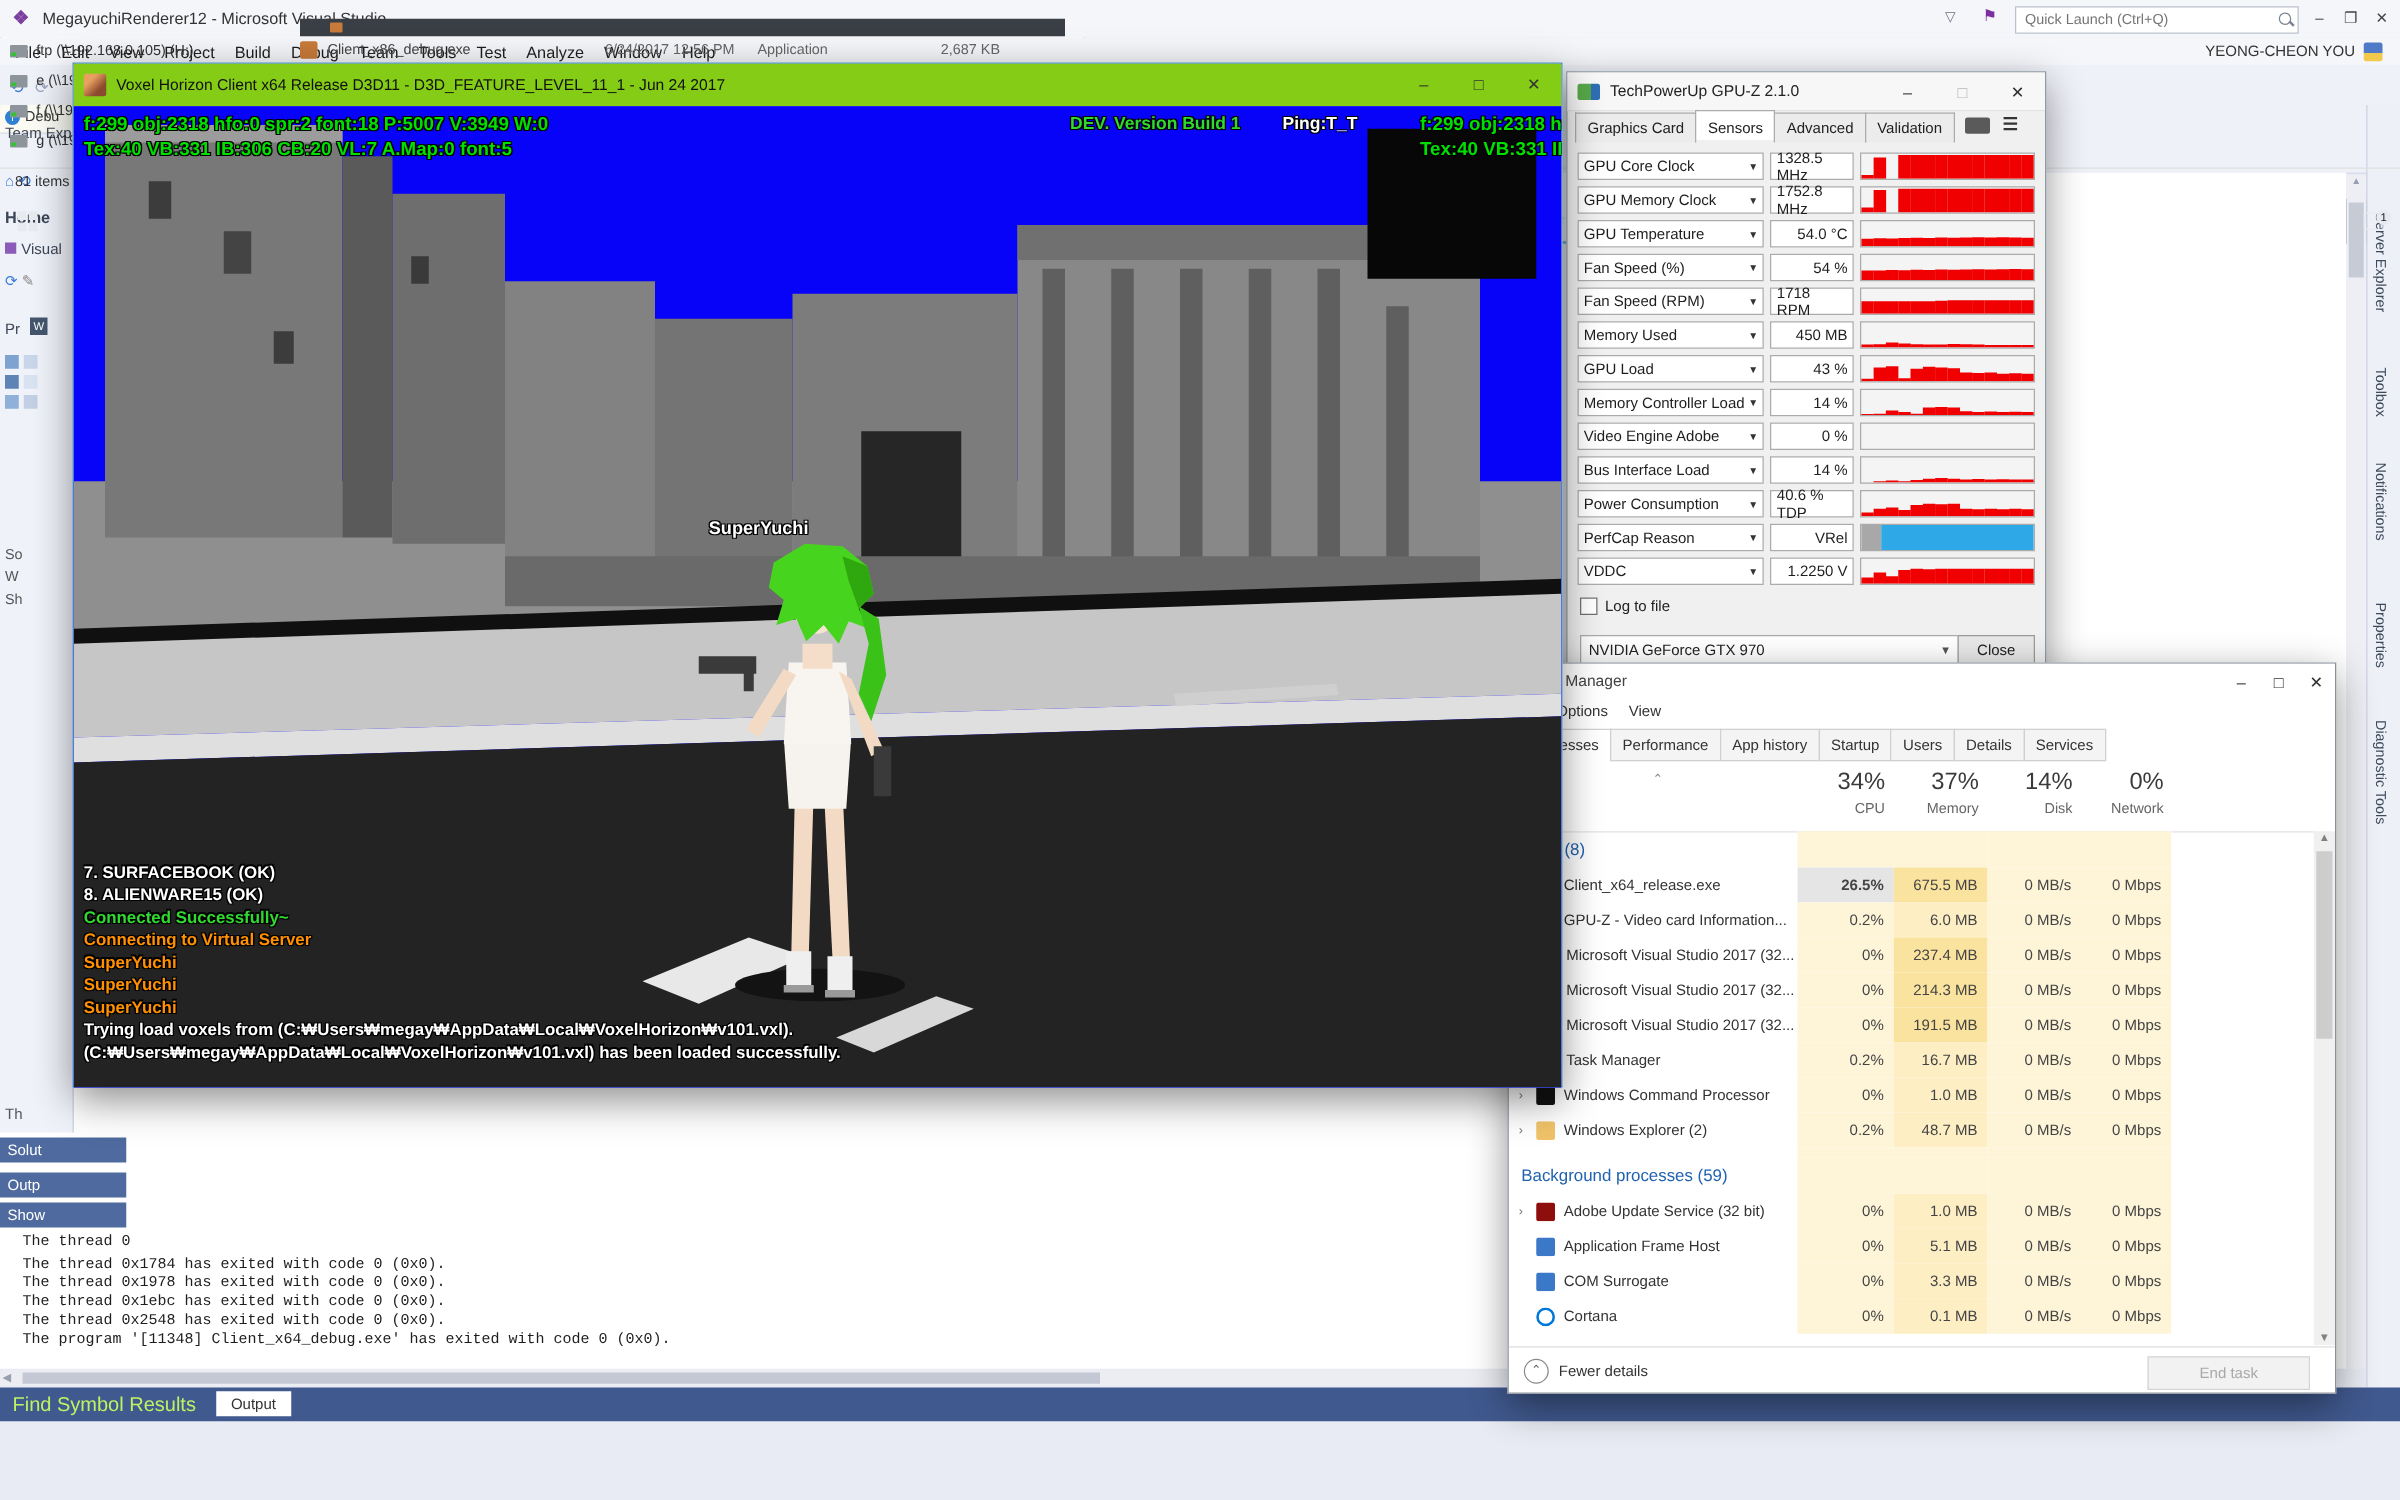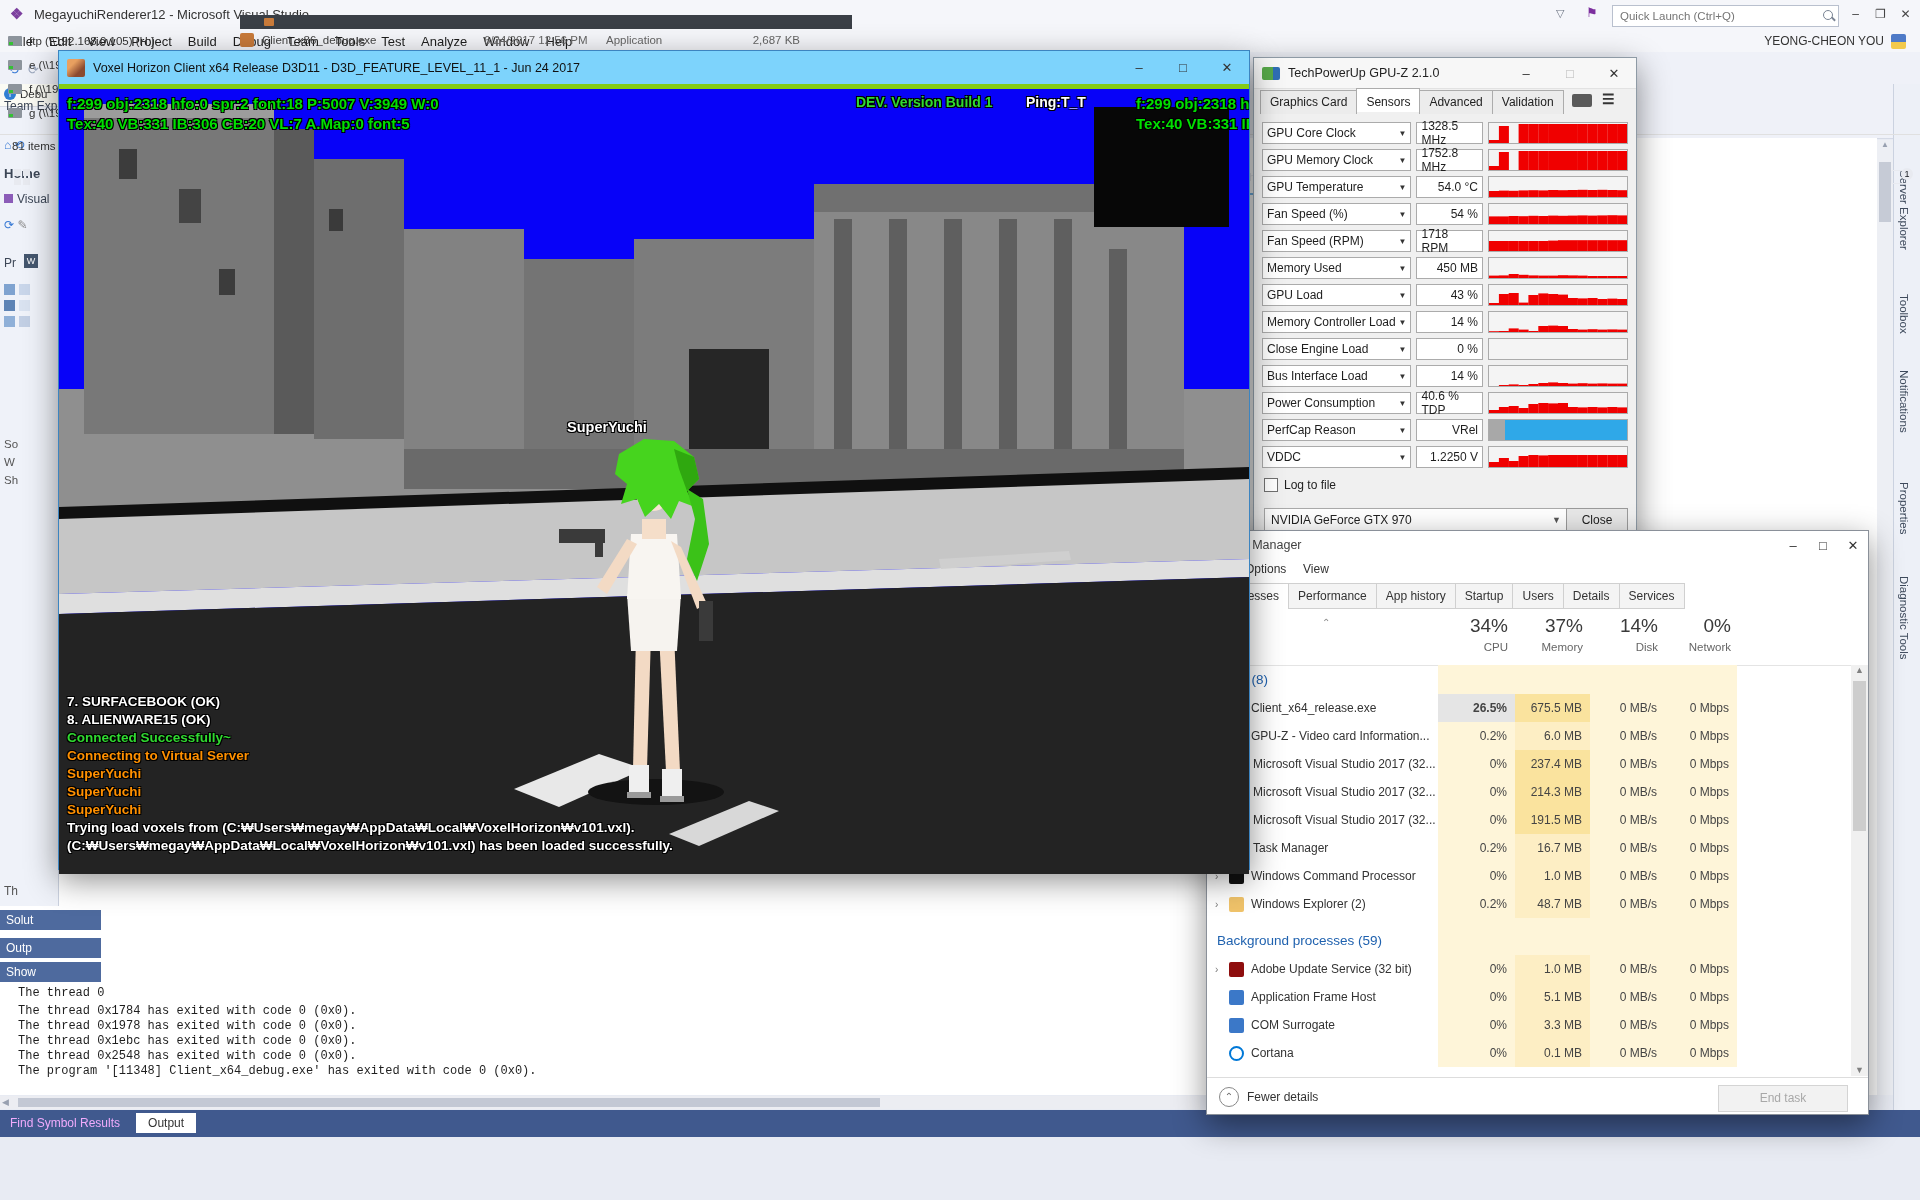--- a/index.html
+++ b/index.html
@@ -85,21 +85,21 @@
   .tm-ico{width:15px;height:15px;flex:none;margin-right:7px;border-radius:2px;}
   .tm-val{font-size:12px;color:#444;text-align:right;padding-right:8px;height:100%;display:flex;align-items:center;justify-content:flex-end;}
   .h0{background:#FEF5D9;} .h1{background:#FDEEC4;} .h2{background:#FAE39E;} .h3{background:#e5e5e5;font-weight:bold;}
   #tm-scroll{position:absolute;right:0;top:134px;width:17px;height:411px;background:#F0F0F0;color:#808080;font-size:9px;text-align:center;}
   #tm-scroll .thumb{position:absolute;left:2px;top:16px;width:13px;height:150px;background:#CDCDCD;}
   #tm-footer{position:absolute;left:0;top:546px;width:100%;height:37px;border-top:1px solid #DDD;}
   #tm-endtask{position:absolute;right:20px;top:7px;width:128px;height:25px;background:#F2F2F2;border:1px solid #D4D4D4;
               color:#A8A8A8;font-size:12px;text-align:center;line-height:25px;}
   
   #game{left:58px;top:50px;width:1192px;height:820px;background:#fff;border:1px solid #3C84C0;box-sizing:border-box;z-index:5;}
-  #game-titlebar{height:33px;display:flex;align-items:center;background:#7dd3fc;border-bottom:5px solid #84cc16;}
+  #game-titlebar{height:33px;display:flex;align-items:center;background:#84cc16;border-bottom:1px solid #84cc16;}
   #game-content{position:relative;width:1190px;height:785px;overflow:hidden;background:#0702F8;}
   .gtext{position:absolute;font-weight:bold;white-space:nowrap;
          text-shadow:1px 1px 0 #000,-1px 1px 0 #000,1px -1px 0 #000,-1px -1px 0 #000;}
   .glog{font-size:13.5px;line-height:18px;}
   
   #taskbar{left:0;top:1164px;width:1920px;height:36px;background:#15181F;display:flex;align-items:stretch;z-index:10;}
   .tbtn{width:44px;display:flex;align-items:center;justify-content:center;position:relative;}
   .tapp{width:128px;display:flex;align-items:center;position:relative;padding-left:8px;box-sizing:border-box;}
   .tapp .lbl{color:#E8EAF0;font-size:11.5px;margin-left:7px;white-space:nowrap;overflow:hidden;}
   .tapp .ul,.ulx{position:absolute;left:2px;right:2px;bottom:0;height:2px;background:#76B9ED;}
@@ -207,21 +207,21 @@
   <div class="railbar" style="top:938px;">Outp</div>
   <div class="railbar" style="top:962px;">Show</div>
 
   <div class="abs" id="vs-output"><div style="margin-bottom: 3px;">The thread 0</div><div>The thread 0x1784 has exited with code 0 (0x0).</div><div>The thread 0x1978 has exited with code 0 (0x0).</div><div>The thread 0x1ebc has exited with code 0 (0x0).</div><div>The thread 0x2548 has exited with code 0 (0x0).</div><div>The program '[11348] Client_x64_debug.exe' has exited with code 0 (0x0).</div></div>
   <div class="abs" id="vs-hscroll">
     <span style="position:absolute;left:2px;top:1px;color:#98A0B0;font-size:9px;">◀</span>
     <div class="thumb"></div>
   </div>
 
   <div class="abs" id="vs-bottomtabs">
-    <span style="margin:6px 0 0 10px;font-size:12px;color:#f0abfc;">Find Symbol Results</span>
+    <span style="margin:6px 0 0 10px;font-size:16px;color:#bef264;">Find Symbol Results</span>
     <span style="margin:3px 0 0 16px;font-size:12px;color:#333;background:#fff;padding:3px 12px;">Output</span>
   </div>
 
 
   <div id="explorer">
     <div class="abs" style="left:8px;top:29px;width:215px;" id="exp-drives">
         <div class="drive">
           <span class="dico"></span>
           <span>ftp (\\192.168.0.105) (H:)</span>
         </div>
@@ -482,21 +482,21 @@
               <rect x="78.9" y="17.0" width="10" height="3.0" fill="#F00000"></rect>
               <rect x="88.7" y="17.6" width="10" height="2.4" fill="#F00000"></rect>
               <rect x="98.6" y="17.2" width="10" height="2.8" fill="#F00000"></rect>
               <rect x="108.4" y="17.6" width="10" height="2.4" fill="#F00000"></rect>
               <rect x="118.3" y="17.4" width="10" height="2.6" fill="#F00000"></rect>
               <rect x="128.1" y="17.6" width="10" height="2.4" fill="#F00000"></rect>
             </svg></div>
         </div>
         <div class="gz-row">
           <div class="gz-label">
-            <span>Close Engine Load</span>
+            <span>Video Engine Adobe</span>
             <span class="dd">▼</span>
           </div>
           <div class="gz-value">0 %</div>
           <div class="gz-graph"><svg width="138" height="20" preserveAspectRatio="none" viewBox="0 0 138 20"></svg></div>
         </div>
         <div class="gz-row">
           <div class="gz-label">
             <span>Bus Interface Load</span>
             <span class="dd">▼</span>
           </div>

